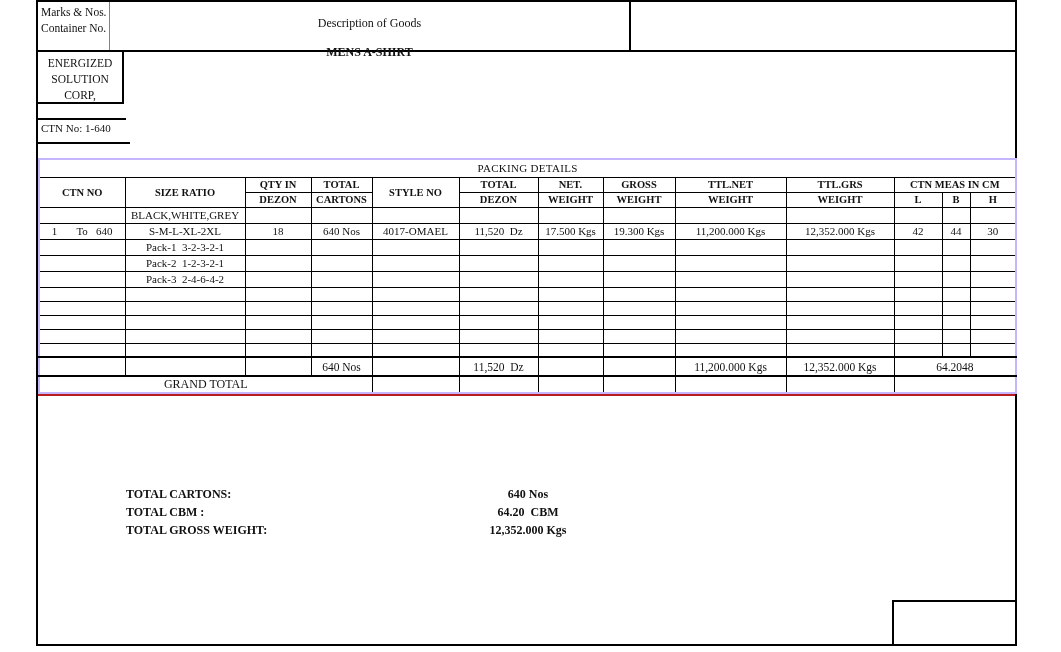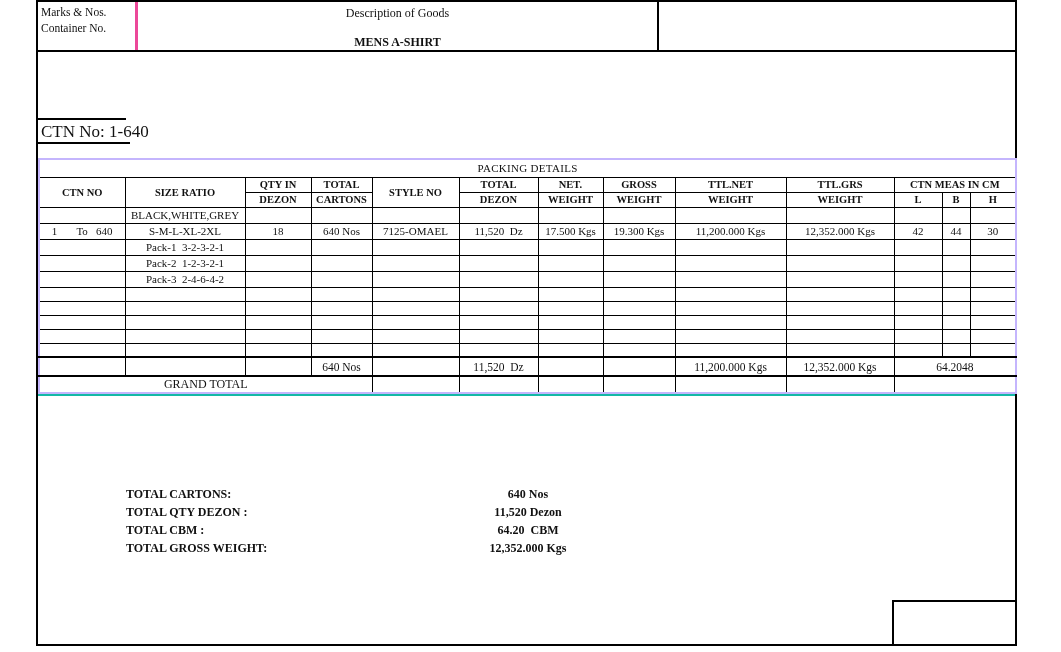--- a/index.html
+++ b/index.html
@@ -9,51 +9,51 @@
     font-family:"Liberation Serif","DejaVu Serif",serif; color:#111;
   }
   #doc {
     position:absolute; left:36px; top:0; width:981px; height:646px;
     border:2px solid #000; background:#fff;
   }
   
   .top-strip { position:absolute; left:0; top:0; width:977px; height:50px;
     border-bottom:2px solid #000; display:flex; }
   .top-cell { height:100%; }
-  .tc-marks { width:100px; border-right:3px solid #ec4899; padding:2px 0 13px 3px; font-size:11.5px; line-height:16px; }
+  .tc-marks { width:72px; border-right:1px solid #ec4899; padding:2px 0 13px 3px; font-size:11.5px; line-height:16px; }
   .tc-pkgs  { width:248px; border-right:2px solid #000; text-align:center; padding-top:2px; font-size:12px; }
-  .tc-desc  { width:521px; border-right:2px solid #000; text-align:center; padding-top:4px; font-size:12px; }
+  .tc-desc  { width:521px; border-right:2px solid #000; text-align:center; padding-top:14px; font-size:12px; }
   .tc-rem   { flex:1; text-align:center; padding-top:2px; font-size:12px; font-weight:bold; }
   .pkgs-val { font-weight:bold; font-size:12.5px; margin-top:1px; }
   .desc-val { font-weight:bold; font-size:12px; margin-top:14px; }
   
   .shipper-box { position:absolute; left:0; top:50px; width:86px; height:52px;
     border-right:2px solid #000; border-bottom:2px solid #000;
     text-align:center; font-size:11.5px; line-height:16px; padding-top:3px; }
   .rule-a { position:absolute; left:0; top:116px; width:88px; border-top:2px solid #000; }
-  .ctn-no { position:absolute; left:3px; top:120px; font-size:17px; }
+  .ctn-no { position:absolute; left:3px; top:120px; font-size:11px; }
   .rule-b { position:absolute; left:0; top:140px; width:92px; border-top:2px solid #000; }
   
   table.pack { position:absolute; left:0; top:156px; width:977px;
     border-collapse:collapse; table-layout:fixed; border:2px solid #c4b5fd; }
   table.pack td, table.pack th {
     border:1px solid #000; overflow:hidden; white-space:pre;
     font-size:11px; font-weight:normal; padding:0; text-align:center; vertical-align:middle;
   }
   .banner td { border-bottom:2px solid #000; font-weight:bold; font-size:12.5px; letter-spacing:.3px; }
   tr.hrow th { font-weight:bold; font-size:10.5px; }
   th.meas { font-size:8px; }
   .al { text-align:left; padding-left:3px; }
   .ar { text-align:right; padding-right:4px; }
   .b  { font-weight:bold; }
   tr.totals-row td { border-top:2px solid #000; border-bottom:2px solid #000; font-size:11.5px; }
   tr.grand-row td { font-size:12px; }
   
   .bottom-box { position:absolute; left:0; right:0; top:392px; bottom:0;
-    border-top:2px solid #14b8a6; }
+    border-top:2px solid #b91c1c; }
   .summary { position:absolute; left:88px; top:91px; width:560px; }
   .sum-row { position:relative; height:18px; font-size:12px; font-weight:bold; }
   .sum-row.small { font-size:11px; }
   .sum-label { position:absolute; left:0; top:0; }
   .sum-value { position:absolute; left:292px; top:0; width:220px; text-align:center; white-space:pre; }
   .sig-box { position:absolute; right:0; bottom:0; width:123px; height:44px;
     border-left:2px solid #000; border-top:2px solid #000; }
 </style>
 </head>
 <body>
@@ -64,20 +64,25 @@
     <div class="top-cell tc-marks">
       <div>Marks &amp; Nos.</div>
       <div>Container No.</div>
     </div>
     <div class="top-cell tc-desc">
       <div>Description of Goods</div>
       <div class="desc-val">MENS A-SHIRT</div>
     </div>
   </div>
 
+  <div class="shipper-box">
+    <div>ENERGIZED</div>
+    <div>SOLUTION</div>
+    <div>CORP,</div>
+  </div>
   <div class="rule-a"></div>
   <div class="ctn-no">CTN No:  1-640</div>
   <div class="rule-b"></div>
 
   <table class="pack">
     <colgroup>
       <col style="width:86px">
         <col style="width:120px">
         <col style="width:66px">
       <col style="width:61px">
@@ -135,21 +140,21 @@
           <td class="ar"></td>
           <td></td>
           <td></td>
           <td></td>
         </tr>
         <tr style="height: 16px;">
           <td>1       To   640</td>
           <td>S-M-L-XL-2XL</td>
           <td>18</td>
           <td class="ar">640 Nos</td>
-          <td>7125-OMAEL</td>
+          <td>4017-OMAEL</td>
           <td class="ar">11,520  Dz</td>
           <td class="ar">17.500 Kgs</td>
           <td class="ar">19.300 Kgs</td>
           <td class="ar">11,200.000 Kgs</td>
           <td class="ar">12,352.000 Kgs</td>
           <td class="b">42</td>
           <td class="b">44</td>
           <td class="b">30</td>
         </tr>
         <tr style="height: 16px;">
@@ -298,24 +303,20 @@
         <td colspan="3"></td>
       </tr>
     </tbody>
   </table>
 
   <div class="bottom-box">
     <div class="summary" id="summary">
         <div class="sum-row">
           <span class="sum-label">TOTAL CARTONS:</span>
           <span class="sum-value">640 Nos</span>
-        </div>
-        <div class="sum-row">
-          <span class="sum-label">TOTAL QTY DEZON :</span>
-          <span class="sum-value">11,520 Dezon</span>
         </div>
         <div class="sum-row">
           <span class="sum-label">TOTAL CBM :</span>
           <span class="sum-value">64.20  CBM</span>
         </div>
         <div class="sum-row">
           <span class="sum-label">TOTAL GROSS WEIGHT:</span>
           <span class="sum-value">12,352.000 Kgs</span>
         </div>
       </div>

